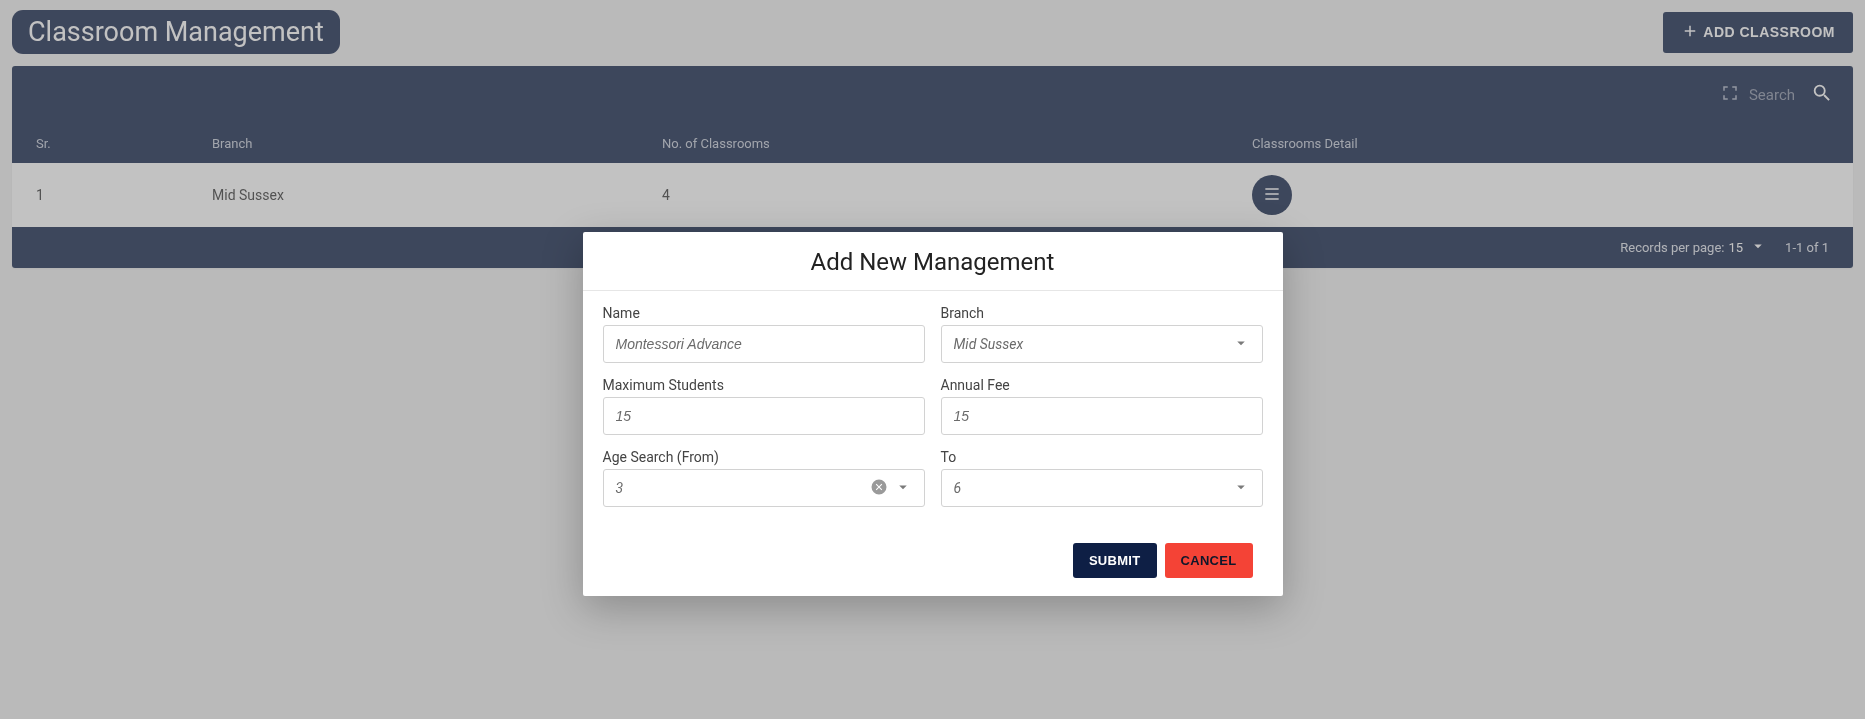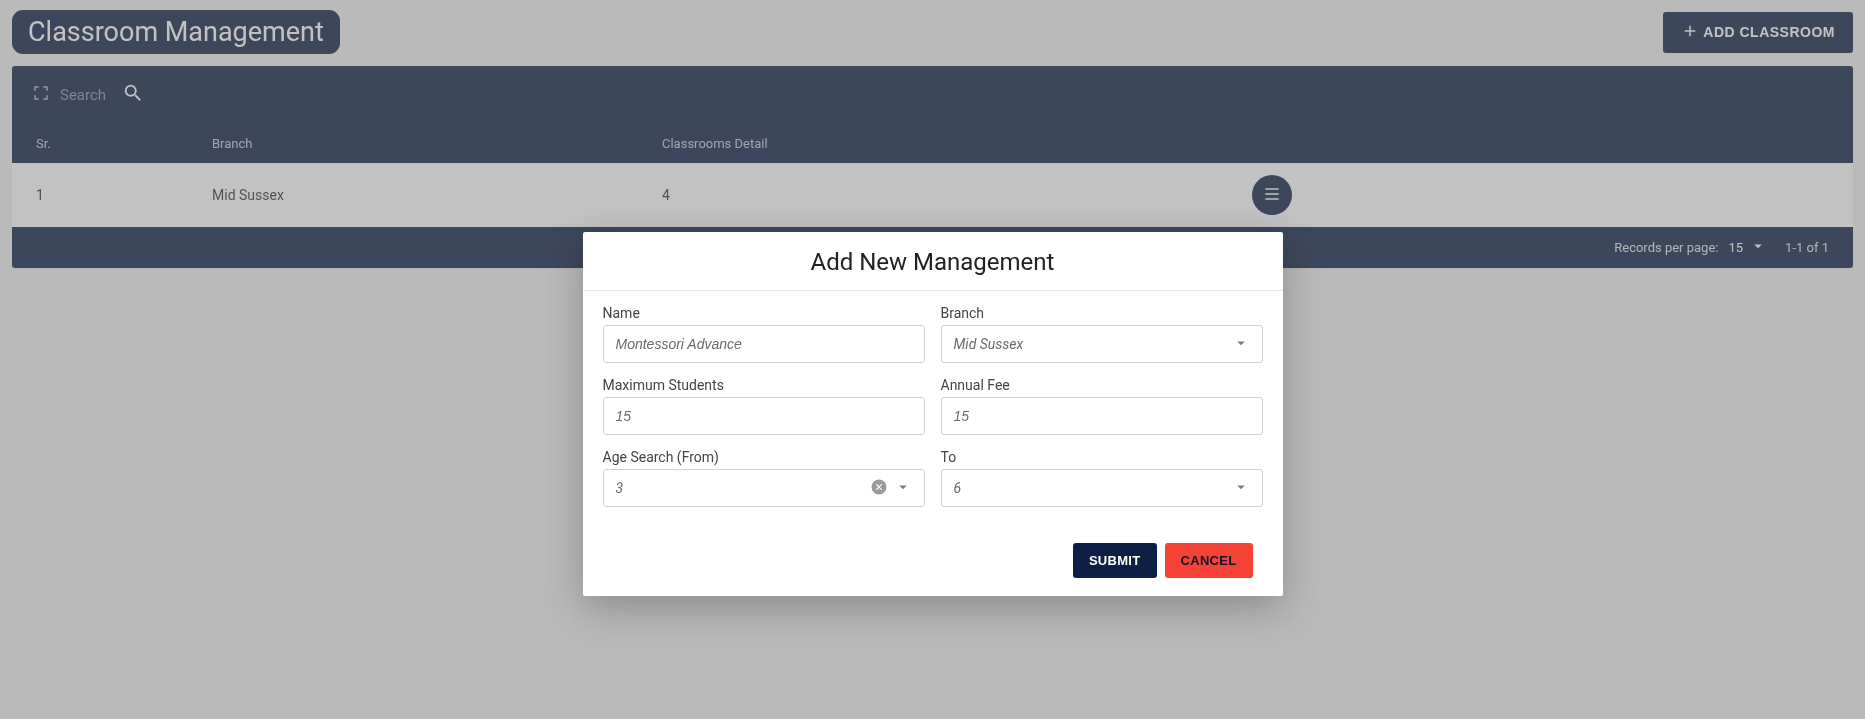--- a/index.html
+++ b/index.html
@@ -47,20 +47,21 @@
     .card {
       background: #fff;
       border-radius: 3px;
       overflow: hidden;
       box-shadow: 0 1px 2px rgba(0,0,0,0.05);
     }
     .card-searchbar {
       background: #0e1f45;
       height: 58px;
       display: flex;
+      justify-content: flex-end;
       align-items: center;
       padding: 0 20px;
       gap: 16px;
     }
     .search-group {
       display: flex;
       align-items: center;
       gap: 10px;
       color: #8790a5;
     }
@@ -101,21 +102,21 @@
     .card-footer {
       background: #0e1f45;
       color: #dfe3ec;
       font-size: 13px;
       display: flex;
       justify-content: flex-end;
       align-items: center;
       gap: 18px;
       padding: 10px 24px;
     }
-    .perpage-group { display: flex; align-items: center; gap: 10px; }
+    .perpage-group { display: flex; align-items: center; gap: 4px; }
     .perpage-val { display: flex; align-items: center; gap: 6px; color: #fff; }
     .perpage-val svg { width: 18px; height: 18px; fill: #fff; }
 
     
     .overlay {
       position: absolute;
       inset: 0;
       background: rgba(120,120,120,0.45);
       display: flex;
       align-items: flex-start;
@@ -214,20 +215,21 @@
       <span class="search-icon-btn">
         <svg viewBox="0 0 24 24">
             <path d="M15.5 14h-.79l-.28-.27A6.471 6.471 0 0016 9.5 6.5 6.5 0 109.5 16a6.471 6.471 0 004.23-1.57l.27.28v.79l5 4.99L20.49 19l-4.99-5zM9.5 14A4.5 4.5 0 1114 9.5 4.505 4.505 0 019.5 14z"></path>
           </svg>
       </span>
     </div>
 
     <div class="tbl-head">
       <div class="col-sr">Sr.</div>
       <div class="col-branch">Branch</div>
+      <div class="col-count">No. of Classrooms</div>
       <div class="col-detail">Classrooms Detail</div>
     </div>
 
     <div class="tbl-row">
       <div class="col-sr">1</div>
       <div class="col-branch">Mid Sussex</div>
       <div class="col-count">4</div>
       <div class="col-detail">
         <span class="detail-btn">
           <span>

